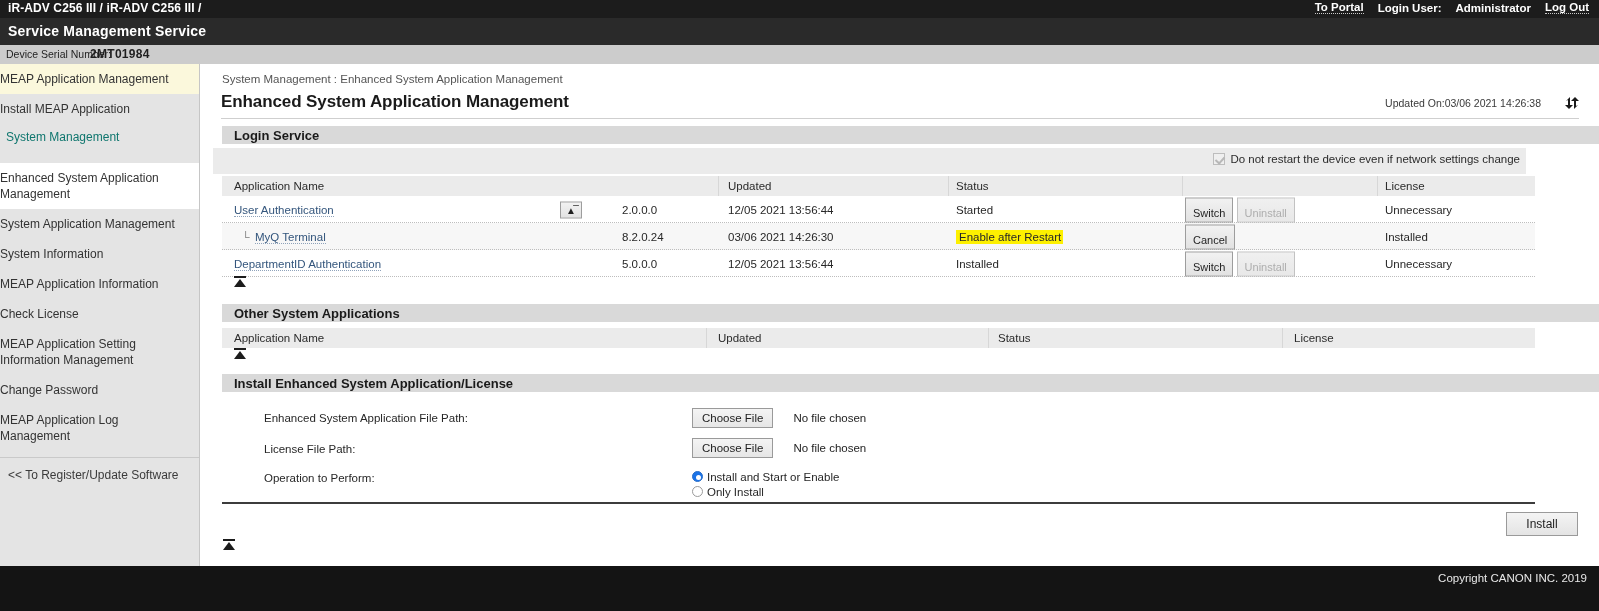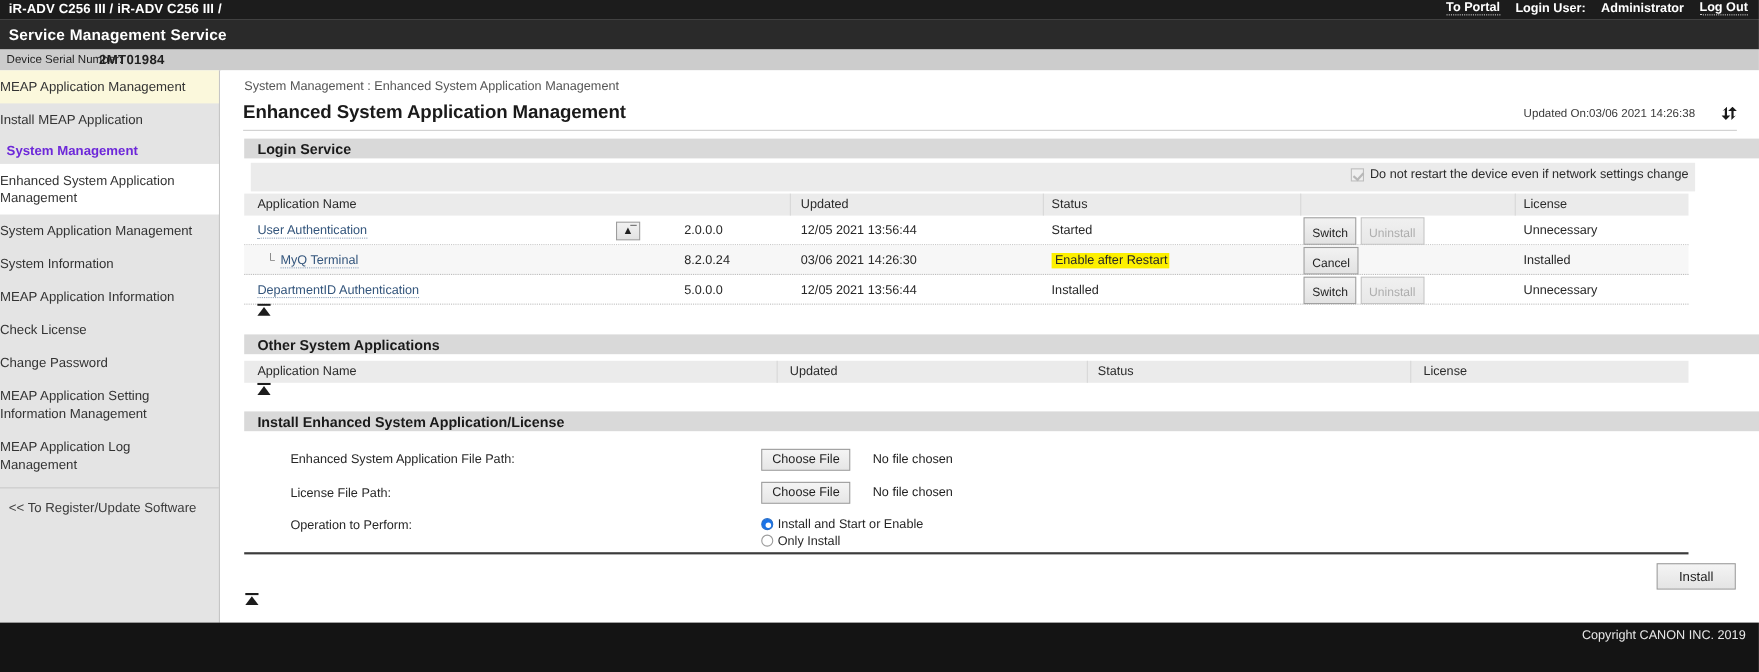--- a/index.html
+++ b/index.html
@@ -66,22 +66,22 @@
     border-right: 1px solid #c6c6c6;
   }
   .sb-item {
     position: relative; padding: 7px 10px 7px 0;
     font-size: 12px; color: #333333; line-height: 16px;
     cursor: pointer;
   }
   .sb-item.highlight { background: #fbf8dc; }
   .sb-item.active { background: #ffffff; }
   .sb-group {
-    padding: 6px 10px 5px 6px;
-    font-size: 12px; font-weight: bold; color: #6d28d9;
+    padding: 6px 10px 19px 6px;
+    font-size: 12px; font-weight: normal; color: #0f766e;
     background: #e4e4e4;
   }
   .sb-sep {
     height: 1px; background: #c9c9c9; margin: 6px 0 0 0;
   }
   .sb-link {
     padding: 10px 10px 8px 8px; font-size: 12px; color: #3b3b3b;
     cursor: pointer;
   }
 
@@ -155,21 +155,21 @@
     line-height: 13px;
     cursor: pointer;
     font-family: "Liberation Sans", sans-serif;
   }
   .btn.disabled { color: #aeaeae; border-color: #c2c2c2;
     background: linear-gradient(#f0f0f0,#e8e8e8); cursor: default; }
   .btn.iconbtn { padding: 1px 5px 1px 5px; font-size: 10px; }
 
   
   .cbrow {
-    position: absolute; left: 27px; width: 1313px; height: 26px;
+    position: absolute; left: 12px; width: 1313px; height: 26px;
     background: #ebebeb;
   }
   .cbrow .inner {
     position: absolute; right: 6px; top: 5px;
     display: flex; align-items: center; gap: 5px;
     font-size: 11.5px; color: #2b2b2b;
   }
   .cb-dis {
     width: 12px; height: 12px; border: 1px solid #bdbdbd;
     background: #efefef; position: relative; display: inline-block;
@@ -287,24 +287,24 @@
     <div class="sb-item">
       <span>System Information</span>
     </div>
     <div class="sb-item">
       <span>MEAP Application Information</span>
     </div>
     <div class="sb-item">
       <span>Check License</span>
     </div>
     <div class="sb-item">
+      <span>MEAP Application Setting Information Management</span>
+    </div>
+    <div class="sb-item">
       <span>Change Password</span>
-    </div>
-    <div class="sb-item">
-      <span>MEAP Application Setting Information Management</span>
     </div>
     <div class="sb-item">
       <span>MEAP Application Log Management</span>
     </div>
     <div class="sb-sep"></div>
     <div class="sb-link">
       <span>&lt;&lt; To Register/Update Software</span>
     </div>
   </div>
 

